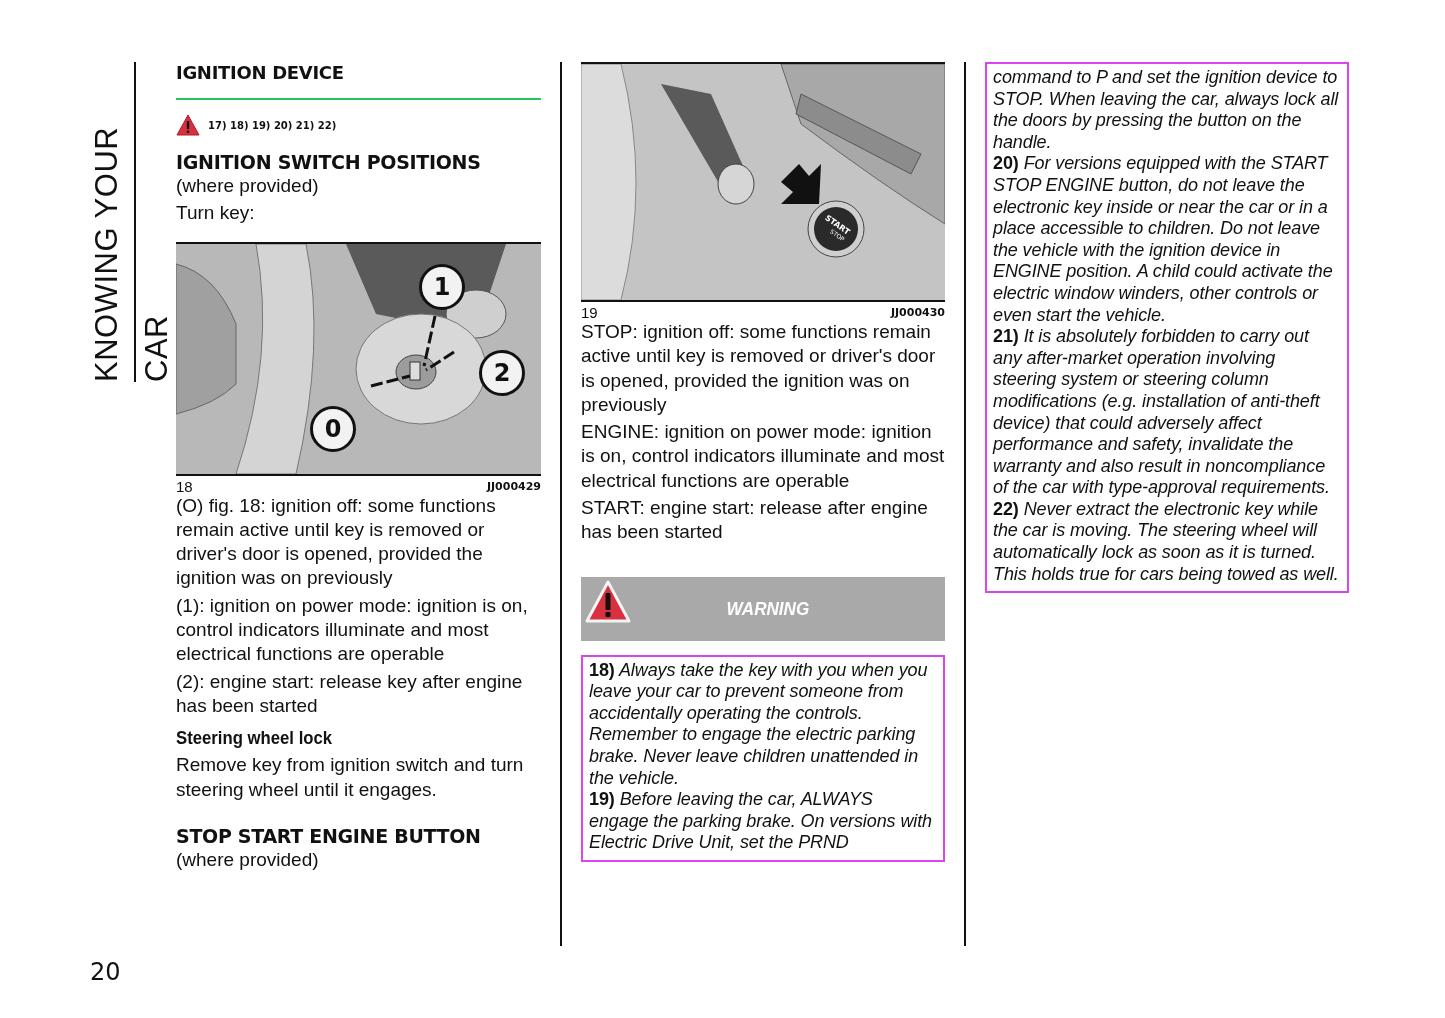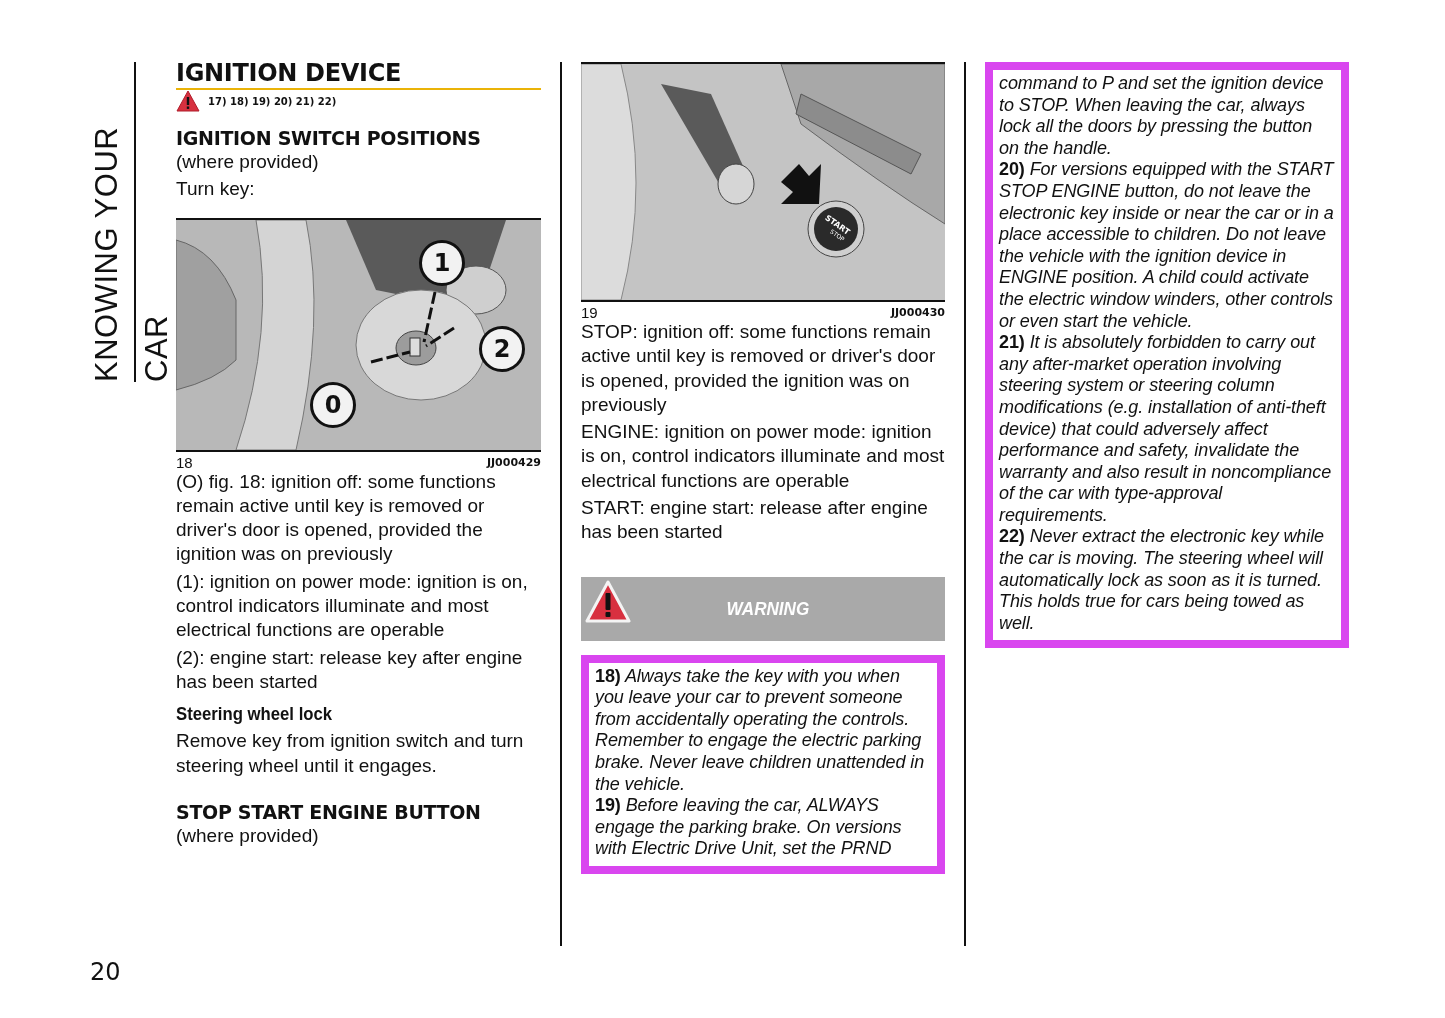--- a/index.html
+++ b/index.html
@@ -6,34 +6,34 @@
   body { width: 1445px; height: 1018px; position: relative; overflow: hidden; font-family: "Liberation Sans", sans-serif; color: #111; }
   .side-tab { position: absolute; left: 82px; top: 62px; width: 50px; height: 320px; }
   .side-tab .txt { position: absolute; left: 0; top: 0; width: 320px; height: 50px; transform-origin: 0 0; transform: translate(0, 320px) rotate(-90deg); font-size: 31px; letter-spacing: 0.5px; line-height: 50px; text-align: left; color: #111; font-family: "Liberation Sans", sans-serif; }
   .side-tab .rule { position: absolute; left: 52px; top: 0; width: 2px; height: 320px; background: #111; }
   .page-num { position: absolute; left: 90px; top: 958px; font-size: 24px; font-family: "DejaVu Sans", sans-serif; }
   .col { position: absolute; top: 60px; }
   .col1 { left: 176px; width: 365px; }
   .col2 { left: 581px; width: 364px; }
   .col3 { left: 985px; width: 365px; }
   .vline { position: absolute; width: 2px; background: #111; }
-  h1.sec { margin: 0; font-family: "DejaVu Sans", sans-serif; font-weight: 900; font-size: 24px; letter-spacing: -0.3px; padding-bottom: 2px; border-bottom: 2px solid #eab308; line-height: 26px; }
-  .refs { display: flex; align-items: center; font-size: 10px; font-weight: bold; font-family: "DejaVu Sans", sans-serif; }
+  h1.sec { margin: 0; font-family: "DejaVu Sans", sans-serif; font-weight: 900; font-size: 18px; letter-spacing: -0.3px; padding-bottom: 12px; border-bottom: 2px solid #22c55e; line-height: 26px; }
+  .refs { display: flex; align-items: center; margin-top: 14px; font-size: 10px; font-weight: bold; font-family: "DejaVu Sans", sans-serif; }
   .refs .warn-sm { width: 24px; height: 22px; margin-right: 8px; }
   h2.sub { margin: 14px 0 0 0; font-family: "DejaVu Sans", sans-serif; font-weight: 900; font-size: 19px; letter-spacing: -0.3px; line-height: 24px; }
   h3.minor { margin: 8px 0 0 0; font-family: "Liberation Sans", sans-serif; font-weight: bold; font-size: 19px; line-height: 24px; transform: scaleX(0.88); transform-origin: left; }
   p { margin: 0; font-size: 19px; line-height: 24.3px; font-family: "Liberation Sans", sans-serif; }
   p.gap { margin-top: 3px; }
   .figure { position: relative; border-top: 2px solid #111; border-bottom: 2px solid #111; background: linear-gradient(135deg, #cfcfcf 0%, #9a9a9a 35%, #bdbdbd 60%, #8c8c8c 100%); overflow: hidden; }
   .fig-cap { display: flex; justify-content: space-between; align-items: flex-end; font-size: 15px; line-height: 14px; margin-top: 4px; }
   .fig-cap .code { font-size: 11px; font-weight: bold; font-family: "DejaVu Sans", sans-serif; }
   .warning-bar { margin-top: 32px; height: 64px; background: #a9a9a9; position: relative; display: flex; align-items: center; justify-content: center; }
   .warning-bar .icon { position: absolute; left: 4px; top: 3px; width: 46px; height: 44px; }
   .warning-bar .label { color: #fff; font-weight: bold; font-style: italic; font-size: 19px; font-family: "Liberation Sans", sans-serif; margin-left: 10px; transform: scaleX(0.9); }
-  .redbox { border: 8px solid #d946ef; padding: 3px 6px 6px 6px; }
+  .redbox { border: 2px solid #d946ef; padding: 3px 6px 6px 6px; }
   .redbox p { font-style: italic; font-size: 18px; line-height: 21.6px; letter-spacing: -0.1px; }
   .redbox p b { font-style: normal; font-weight: bold; }
   .callout { position: absolute; width: 40px; height: 40px; border: 3px solid #111; border-radius: 50%; background: #f2f2f2; font-weight: bold; font-size: 24px; display: flex; align-items: center; justify-content: center; font-family: "DejaVu Sans", sans-serif; }
 </style>
 </head>
 <body>
 
 <div class="side-tab">
   <div class="txt">KNOWING YOUR CAR</div>
   <div class="rule"></div>

